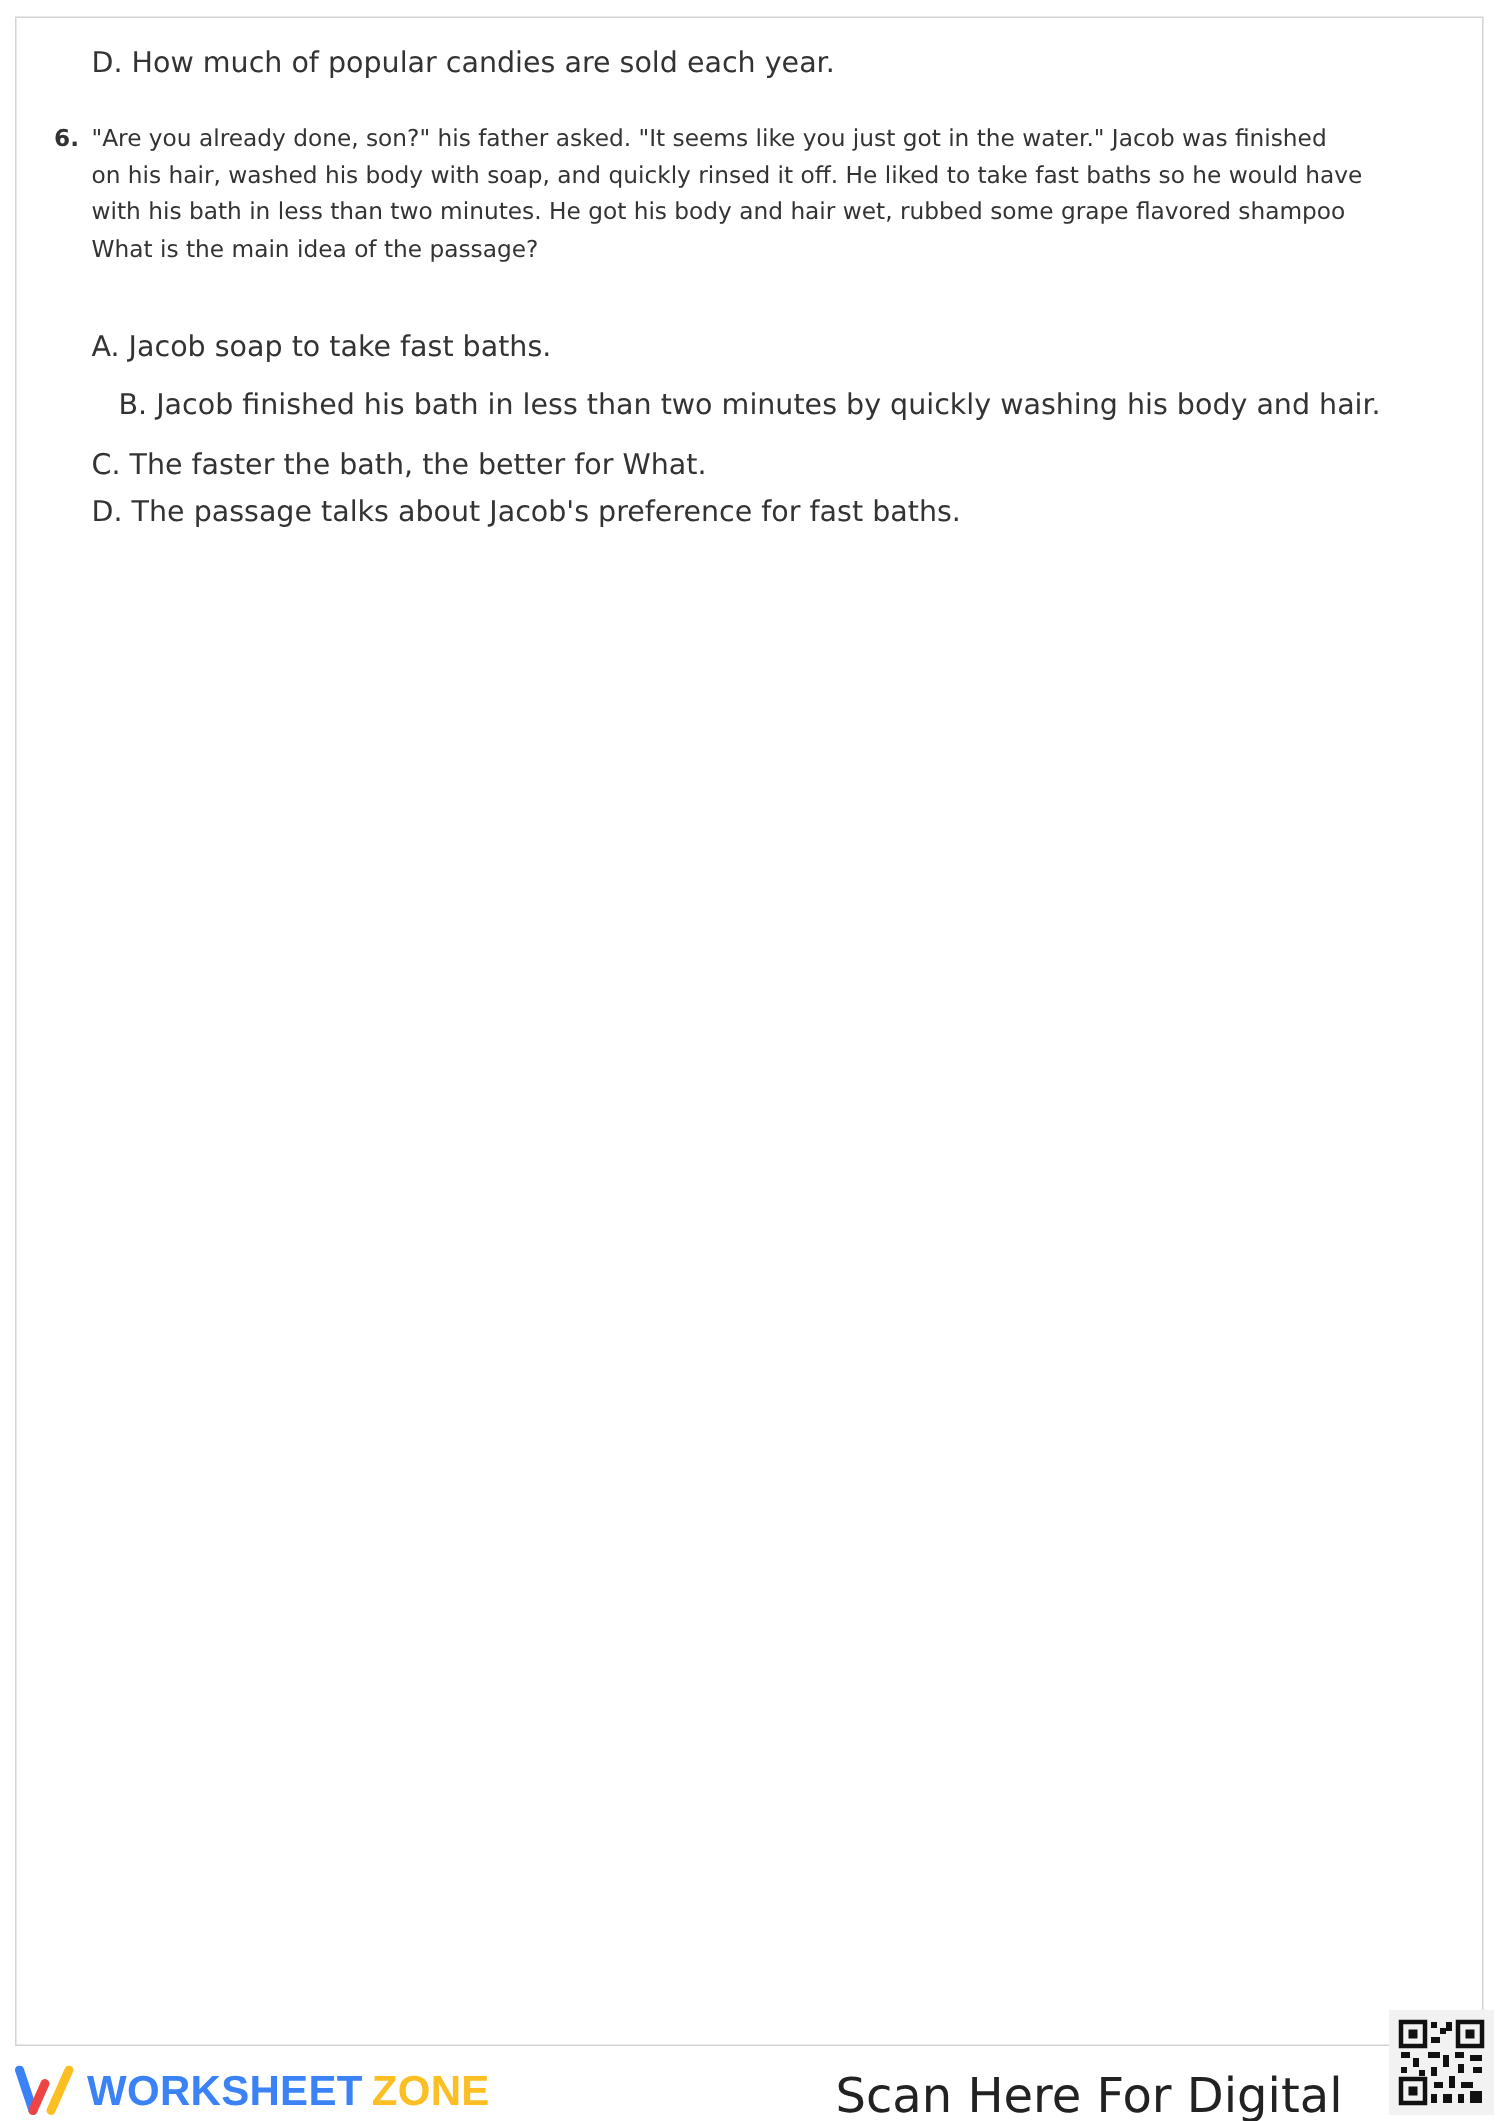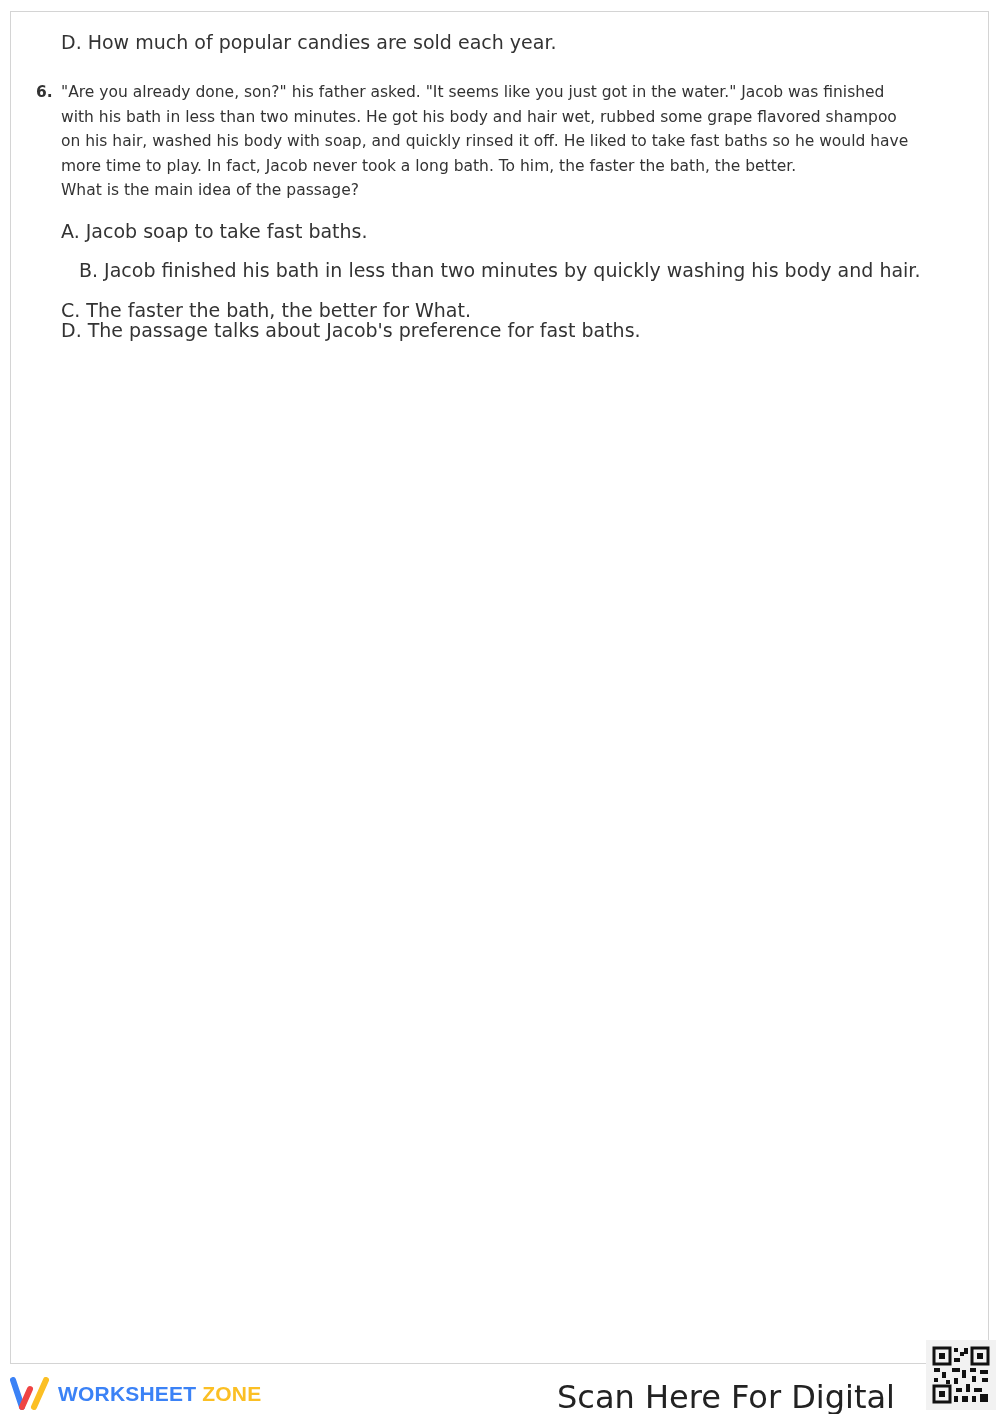--- a/index.html
+++ b/index.html
@@ -6,46 +6,45 @@
   body { width:1000px; height:1414px; position:relative; overflow:hidden;
          font-family:"DejaVu Sans", sans-serif; color:#333; }
   .frame { position:absolute; left:10px; top:11px; width:979px; height:1353px;
            border:1px solid #d4d4d4; box-sizing:border-box; }
   .line { position:absolute; font-size:19px; line-height:24.5px; white-space:nowrap; }
   .opt { left:61px; }
   .qnum { position:absolute; left:36px; top:80px; font-weight:bold; font-size:15.5px; line-height:24.5px; }
   .passage { position:absolute; left:61px; top:80px; width:880px; font-size:15.5px; line-height:24.5px; }
   .passage div { white-space:nowrap; }
   .footer-logo { position:absolute; left:10px; top:1376px; height:36px; display:flex; align-items:center; }
-  .logo-text { font-family:"Liberation Sans", sans-serif; font-weight:bold; font-size:21px; letter-spacing:0.2px; margin-left:8px; }
+  .logo-text { font-family:"Liberation Sans", sans-serif; font-weight:bold; font-size:28px; letter-spacing:0.2px; margin-left:8px; }
   .logo-a { color:#3b82f6; }
   .logo-b { color:#fbbf24; margin-left:6px; }
   .scan { position:absolute; left:557px; top:1378px; font-size:32px; color:#222; font-family:"DejaVu Sans", sans-serif; }
   .qr { position:absolute; left:926px; top:1340px; width:70px; height:70px; background:#f2f2f2; }
 </style>
 </head>
 <body>
 
 <div class="frame"></div>
 
 <div class="line opt" style="top:30px;">D. How much of popular candies are sold each year.</div>
 
 <div class="qnum">6.</div>
 <div class="passage">
   <div>"Are you already done, son?" his father asked. "It seems like you just got in the water." Jacob was finished</div>
+  <div>on his hair, washed his body with soap, and quickly rinsed it off. He liked to take fast baths so he would have</div>
   <div>with his bath in less than two minutes. He got his body and hair wet, rubbed some grape flavored shampoo</div>
-  <div>on his hair, washed his body with soap, and quickly rinsed it off. He liked to take fast baths so he would have</div>
-  <div>more time to play. In fact, Jacob never took a long bath. To him, the faster the bath, the better.</div>
   <div>What is the main idea of the passage?</div>
 </div>
 
 <div class="line opt" style="top:219px;">A. Jacob soap to take fast baths.</div>
 <div class="line opt" style="top:258px;margin-left:18px;">B. Jacob finished his bath in less than two minutes by quickly washing his body and hair.</div>
 <div class="line opt" style="top:298px;">C. The faster the bath, the better for What.</div>
-<div class="line opt" style="top:318px;">D. The passage talks about Jacob's preference for fast baths.</div>
+<div class="line opt" style="top:329px;">D. The passage talks about Jacob's preference for fast baths.</div>
 
 <div class="footer-logo">
   <svg width="40" height="34" viewBox="0 0 40 34">
     <path d="M3 3 L12 30" stroke="#3b82f6" stroke-width="6" stroke-linecap="round" fill="none"></path>
     <path d="M12 30 L20 12" stroke="#ef4444" stroke-width="6" stroke-linecap="round" fill="none"></path>
     <path d="M24 30 L36 3" stroke="#fbbf24" stroke-width="6" stroke-linecap="round" fill="none"></path>
   </svg>
   <span class="logo-text">
     <span class="logo-a">WORKSHEET</span><span class="logo-b">ZONE</span>
   </span>

